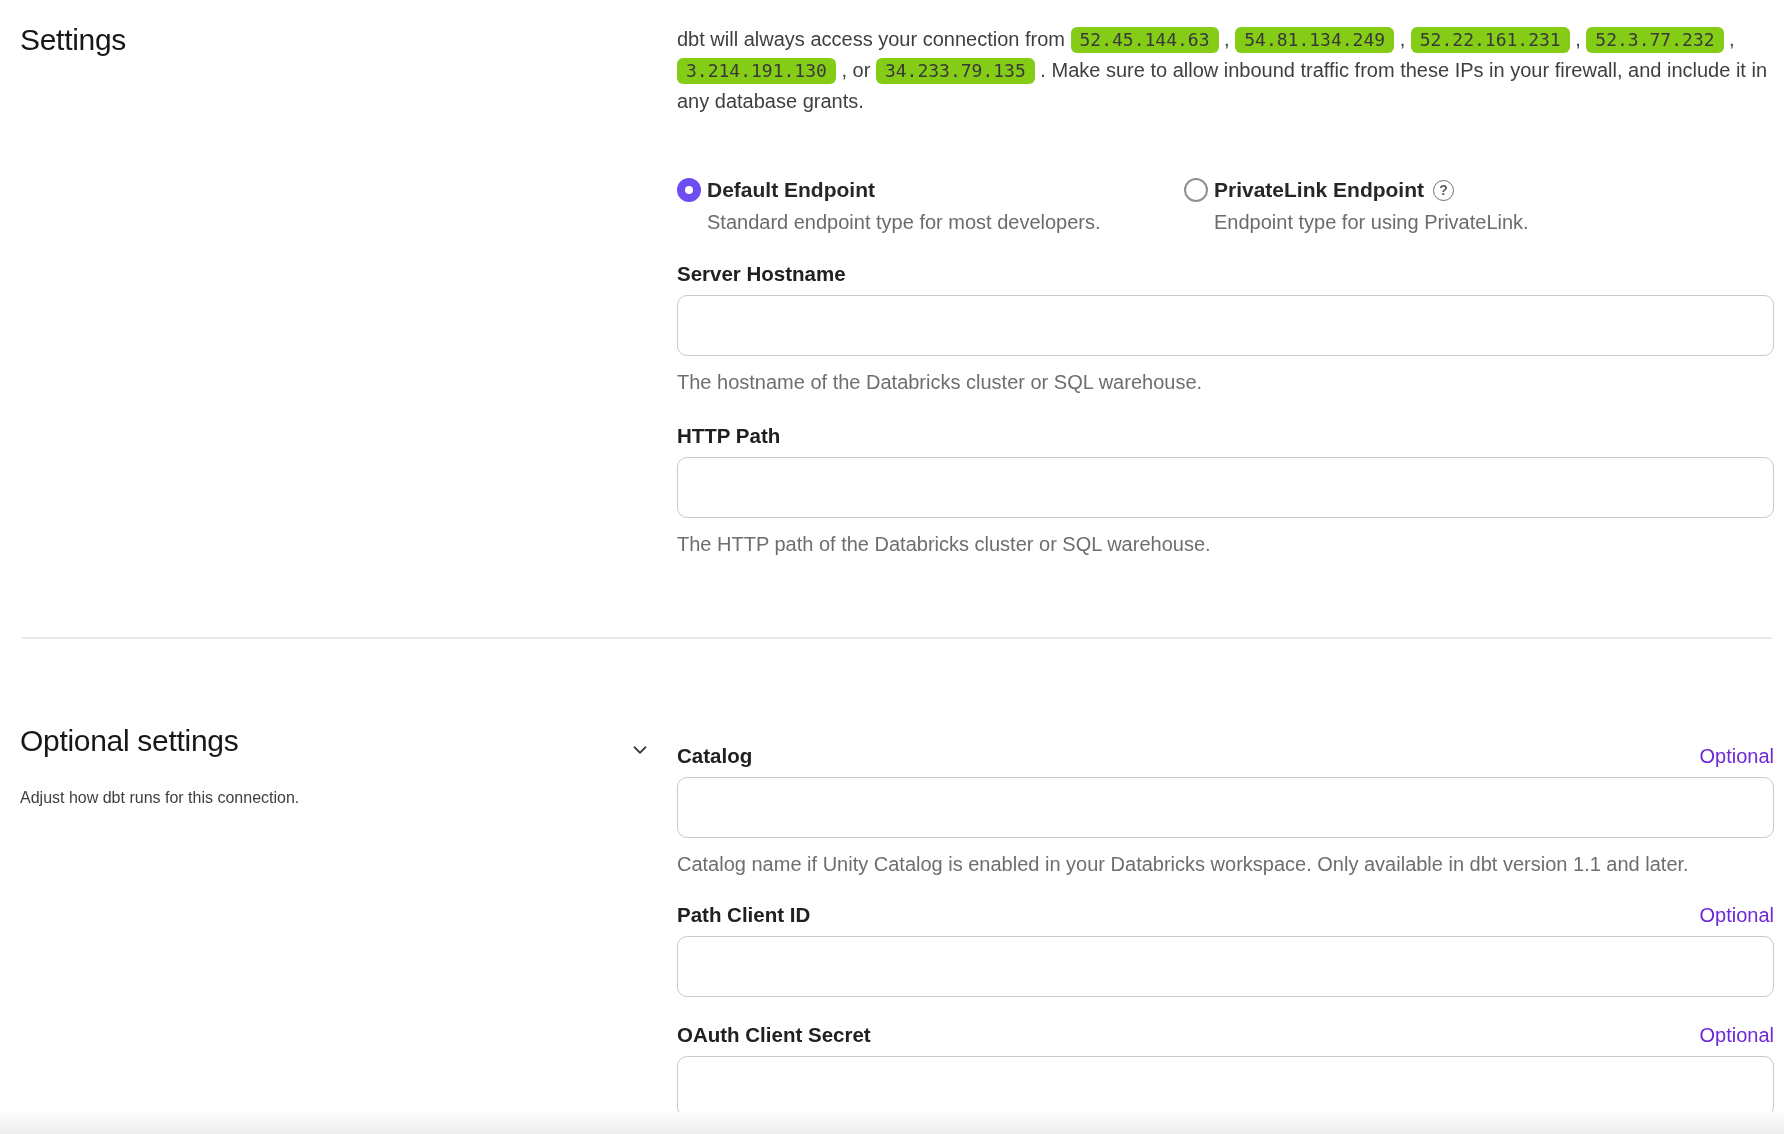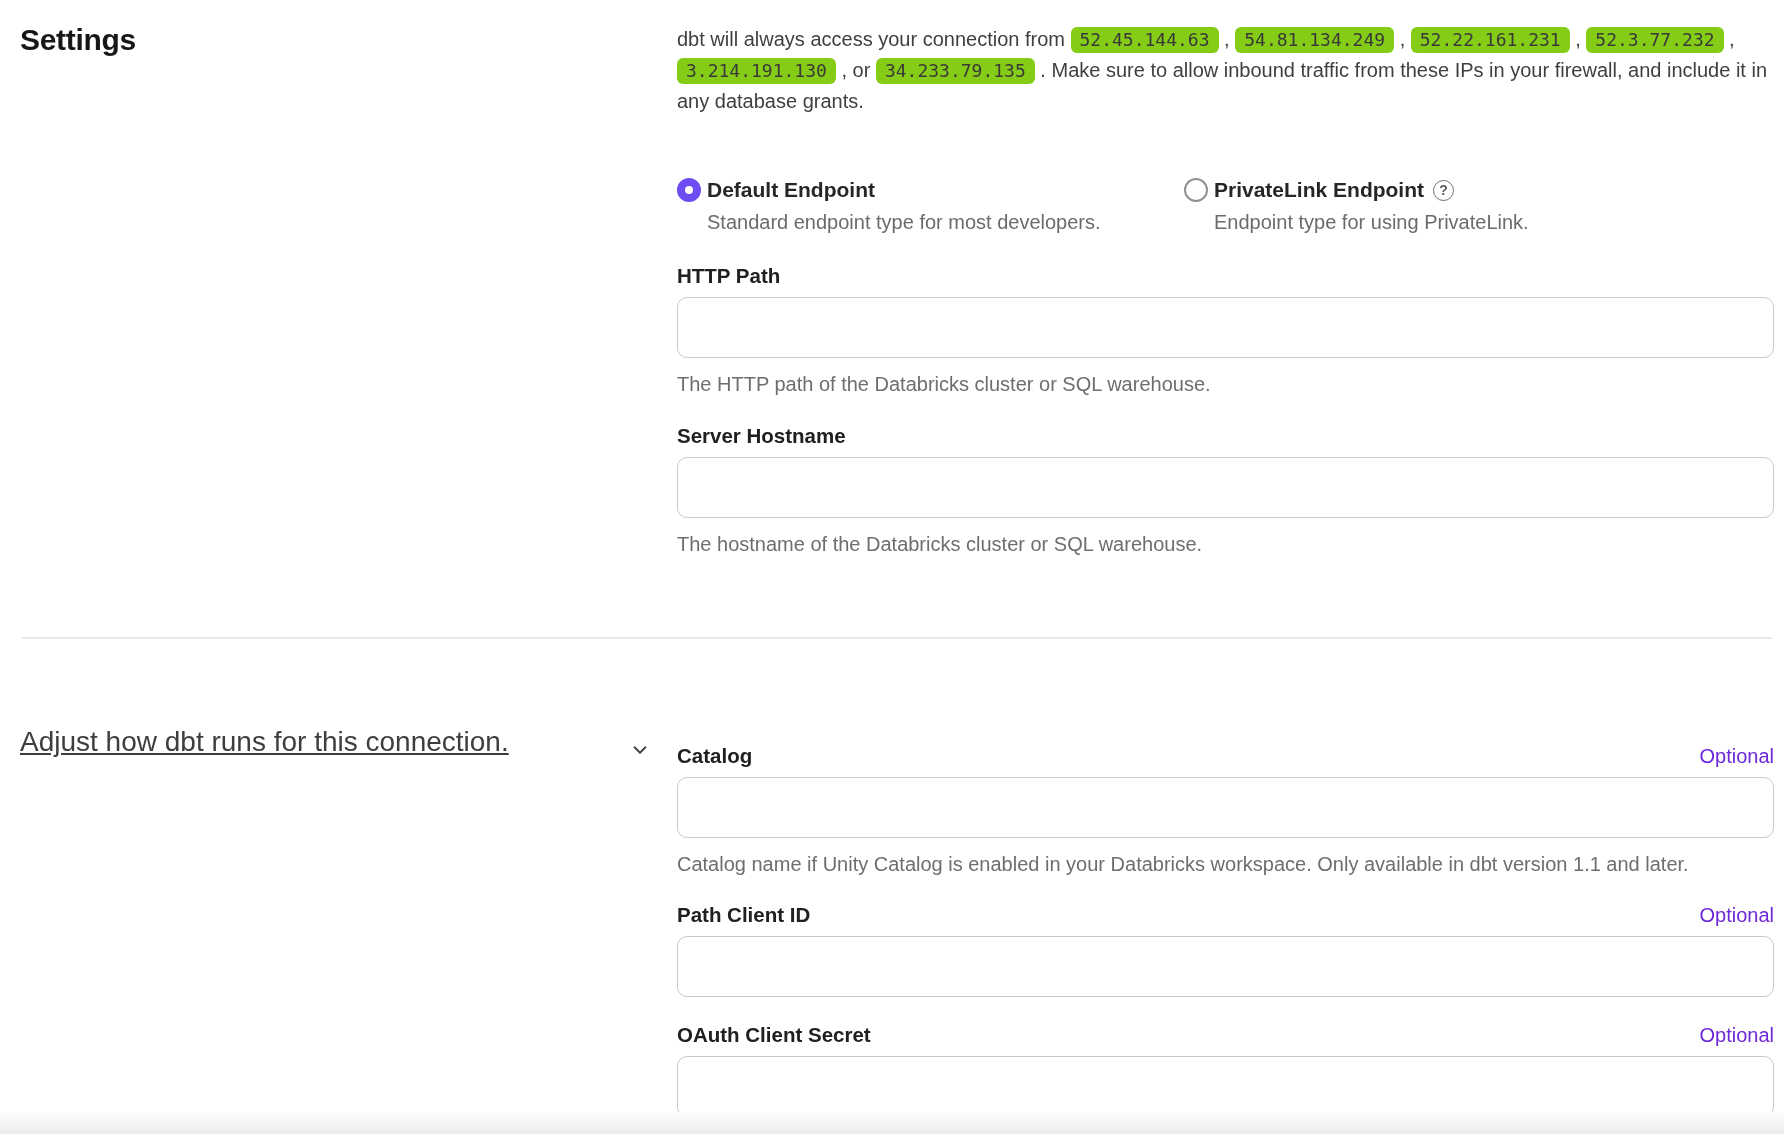--- a/index.html
+++ b/index.html
@@ -14,31 +14,30 @@
   }
   .section { display: flex; align-items: flex-start; }
   .section-settings { padding: 20px 10px 0 20px; }
   .section-optional { padding: 82px 10px 0 20px; }
   .left-col { width: 657px; flex: 0 0 657px; position: relative; }
   .right-col { flex: 1 1 auto; min-width: 0; }
 
   .section-title {
     margin: 2px 0 0 0;
     font-size: 30px;
-    font-weight: 700;
+    font-weight: 400;
     color: #171717;
     letter-spacing: -0.3px;
     line-height: 36px;
   }
   .section-subtitle {
-    margin-top: 7px;
-    font-size: 28px;
+    margin-top: 25px;
+    font-size: 16px;
     color: #3e3e3e;
     line-height: 27px;
-    text-decoration: underline;
   }
 
   
   .intro {
     margin: 4px 0 0 0;
     font-size: 20px;
     line-height: 31px;
     color: #3f3f3f;
     max-width: 1090px;
   }
@@ -154,44 +153,45 @@
         <span class="radio-texts">
           <span class="radio-label">
             <span>PrivateLink Endpoint</span>
             <span class="help-icon">?</span>
           </span>
           <span class="radio-desc" style="display:block">Endpoint type for using PrivateLink.</span>
         </span>
       </div>
     </div>
 
+    <div class="field-group first-in-settings">
+      <div class="label-row">
+        <span class="field-label">Server Hostname</span>
+      </div>
+      <input class="text-input" type="text" value="" style="">
+      <div class="helper-text">The hostname of the Databricks cluster or SQL warehouse.</div>
+    </div>
+
     <div class="field-group">
       <div class="label-row">
         <span class="field-label">HTTP Path</span>
       </div>
       <input class="text-input" type="text" value="" style="">
       <div class="helper-text">The HTTP path of the Databricks cluster or SQL warehouse.</div>
-    </div>
-
-    <div class="field-group first-in-settings">
-      <div class="label-row">
-        <span class="field-label">Server Hostname</span>
-      </div>
-      <input class="text-input" type="text" value="" style="">
-      <div class="helper-text">The hostname of the Databricks cluster or SQL warehouse.</div>
     </div>
 
     <div class="settings-bottom-pad"></div>
   </div>
 </div>
 
 <hr class="divider">
 
 <div class="section section-optional">
   <div class="left-col">
+    <h1 class="section-title">Optional settings</h1>
     <div class="section-subtitle">Adjust how dbt runs for this connection.</div>
     <span class="collapse-toggle">
       <svg width="22" height="22" viewBox="0 0 24 24" fill="none" stroke="#3f3f3f" stroke-width="2" stroke-linecap="round" stroke-linejoin="round">
         <polyline points="6 9 12 15 18 9"></polyline>
       </svg>
     </span>
   </div>
 
   <div class="right-col">
 

